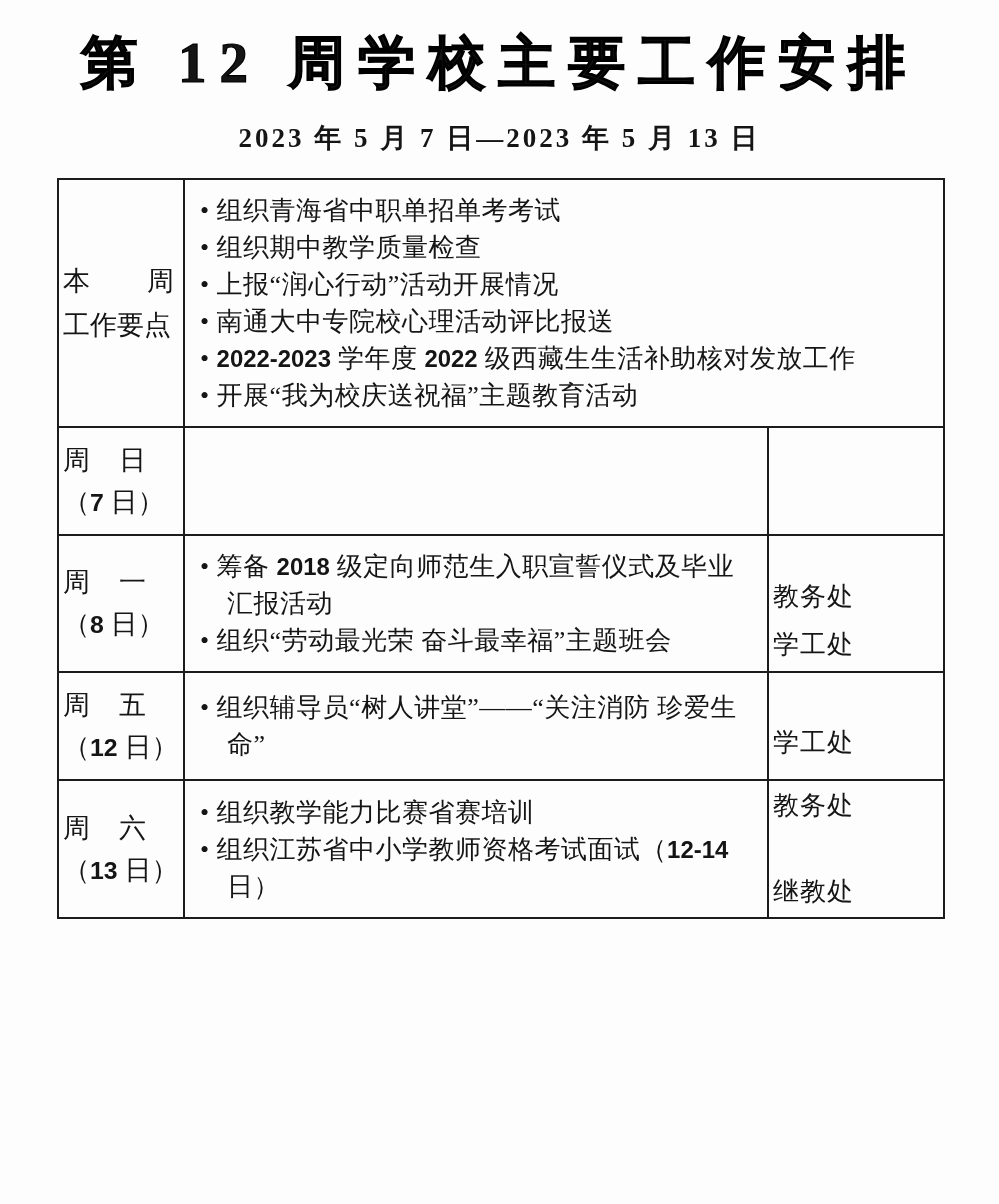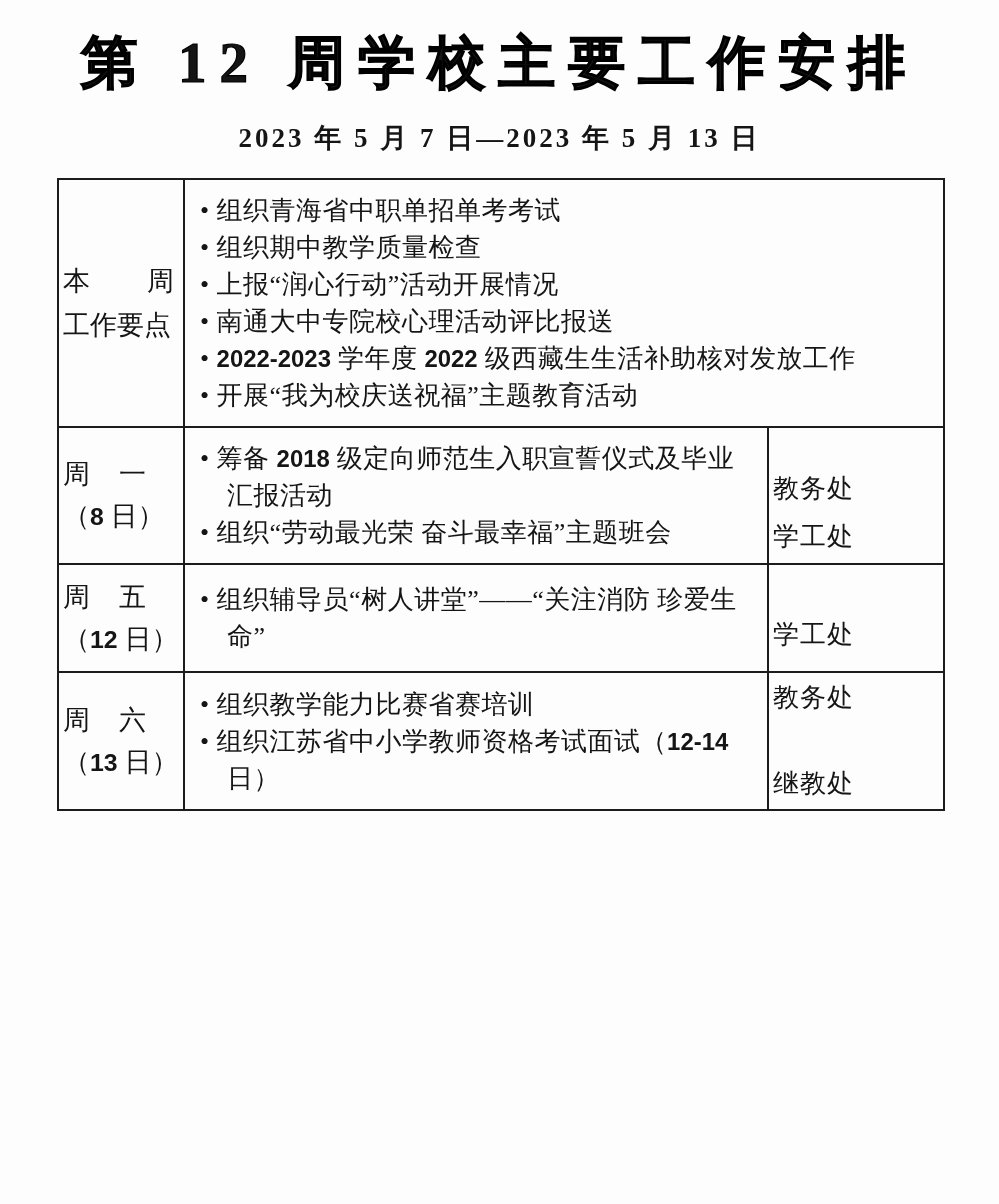--- a/index.html
+++ b/index.html
@@ -111,20 +111,30 @@
             <div class="task"><span class="bullet">•</span>组织青海省中职单招单考考试</div>
             <div class="task"><span class="bullet">•</span>组织期中教学质量检查</div>
             <div class="task"><span class="bullet">•</span>上报“润心行动”活动开展情况</div>
             <div class="task"><span class="bullet">•</span>南通大中专院校心理活动评比报送</div>
             <div class="task"><span class="bullet">•</span><span class="num">2022-2023</span> 学年度 <span class="num">2022</span> 级西藏生生活补助核对发放工作</div>
             <div class="task"><span class="bullet">•</span>开展“我为校庆送祝福”主题教育活动</div>
           </td>
         </tr>
         <tr class="day-row">
           <td class="cell-day">
+            <div class="day-name">周　日</div>
+            <div class="day-date">（<span class="num">7</span> 日）</div>
+          </td>
+          <td class="cell-items"></td>
+          <td class="cell-depts">
+            <div class="depts center"></div>
+          </td>
+        </tr>
+        <tr class="day-row">
+          <td class="cell-day">
             <div class="day-name">周　一</div>
             <div class="day-date">（<span class="num">8</span> 日）</div>
           </td>
           <td class="cell-items">
             <div class="task"><span class="bullet">•</span>筹备 <span class="num">2018</span> 级定向师范生入职宣誓仪式及毕业汇报活动</div>
             <div class="task"><span class="bullet">•</span>组织“劳动最光荣 奋斗最幸福”主题班会</div>
           </td>
           <td class="cell-depts">
             <div class="depts low">
               <div class="dept">教务处</div>

